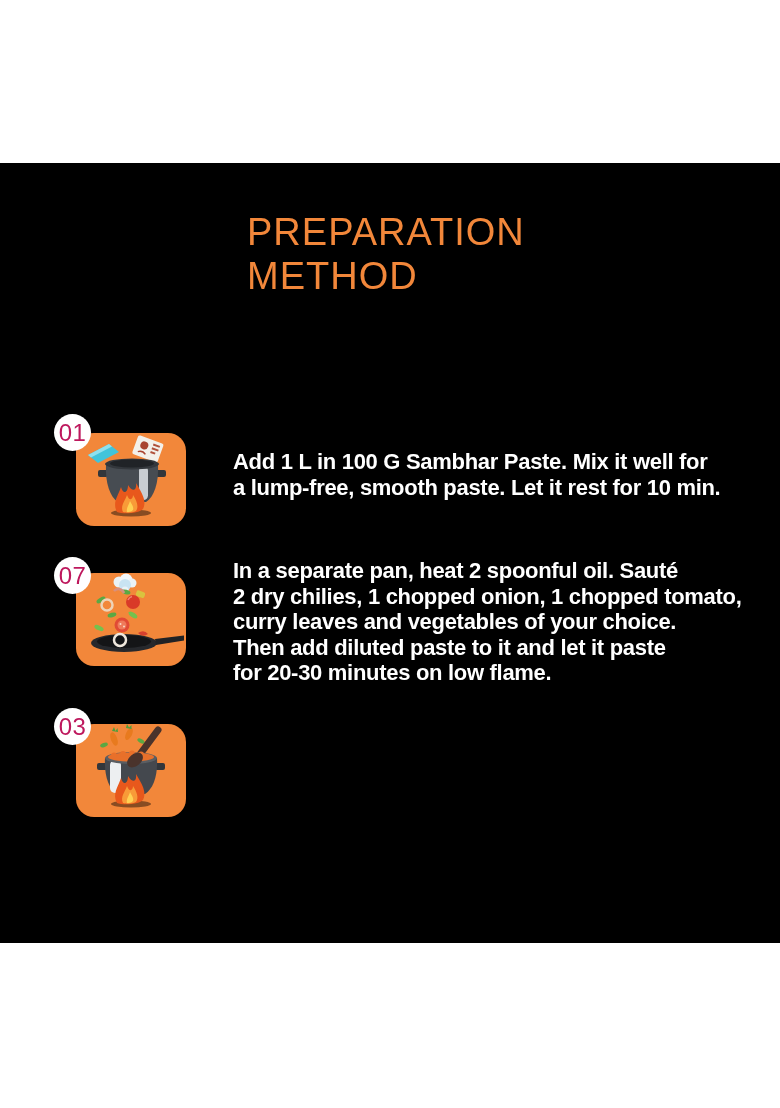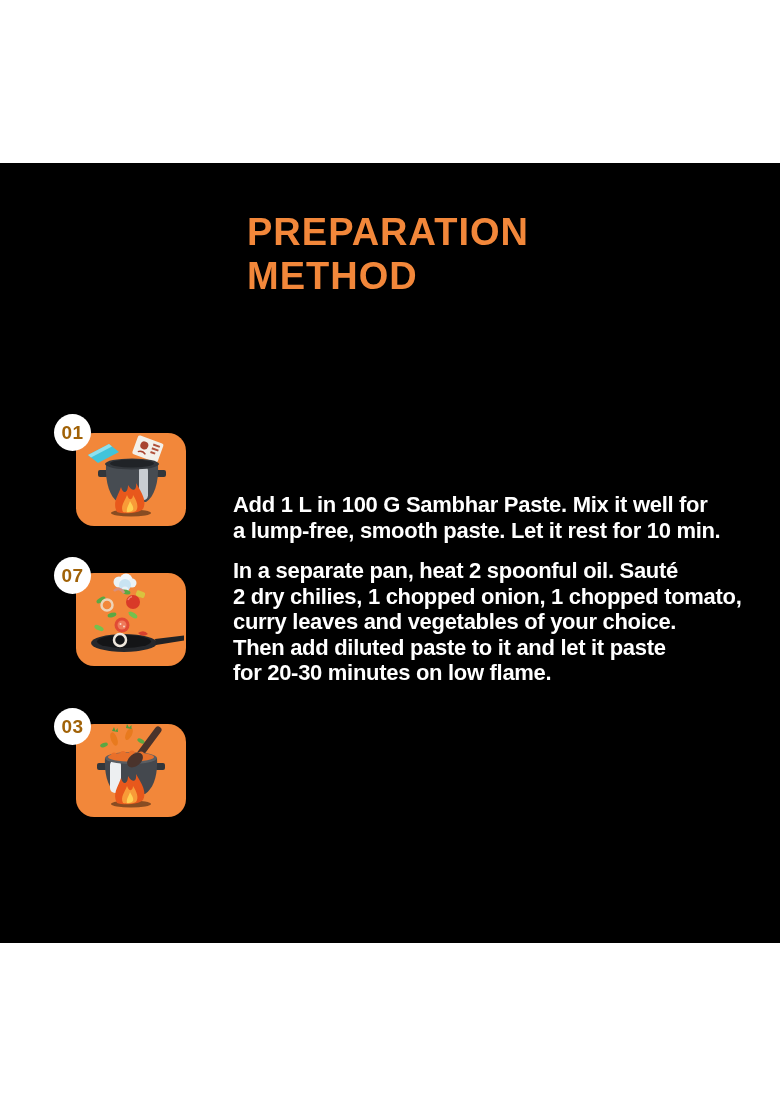--- a/index.html
+++ b/index.html
@@ -1,30 +1,30 @@
 <!DOCTYPE html>
 <html><head>
 <meta charset="utf-8">
 <style>
   html,body{margin:0;padding:0;background:#ffffff;}
   .canvas{position:relative;width:780px;height:1108px;background:#ffffff;overflow:hidden;
           font-family:"Liberation Sans",sans-serif;}
   .panel{position:absolute;left:0;top:163px;width:780px;height:780px;background:#000000;}
-  .title{position:absolute;left:247px;top:47px;color:#F2873A;font-size:38px;font-weight:700;
+  .title{position:absolute;left:247px;top:47px;color:#F2873A;font-size:38px;font-weight:400;
          line-height:44px;letter-spacing:1px;}
   .step-badge{position:absolute;width:37px;height:37px;border-radius:50%;background:#ffffff;
-         color:#a16207;font-weight:700;font-size:19px;letter-spacing:.5px;display:flex;
+         color:#be185d;font-weight:400;font-size:24px;letter-spacing:.5px;display:flex;
          align-items:center;justify-content:center;z-index:2;}
   .step-tile{position:absolute;width:110px;height:93px;border-radius:18px;background:#F2873A;
          overflow:hidden;z-index:1;}
   .step-tile svg{display:block;width:110px;height:93px;}
   .step-text{position:absolute;left:233px;color:#ffffff;font-weight:700;font-size:22px;
          line-height:25.5px;letter-spacing:-0.3px;white-space:nowrap;}
   
-  .badge-1{left:54px;top:251px;} .tile-1{left:76px;top:270px;} .text-1{top:286px;margin-top:43px;}
+  .badge-1{left:54px;top:251px;} .tile-1{left:76px;top:270px;} .text-1{top:286px;}
   .badge-2{left:54px;top:394px;} .tile-2{left:76px;top:410px;} .text-2{top:395px;}
   .badge-3{left:54px;top:545px;align-items:center;} .tile-3{left:76px;top:561px;} .text-3{top:584px;}
 </style>
 </head>
 <body>
 
 <div class="canvas">
   <div class="panel">
 
     <div class="title">

